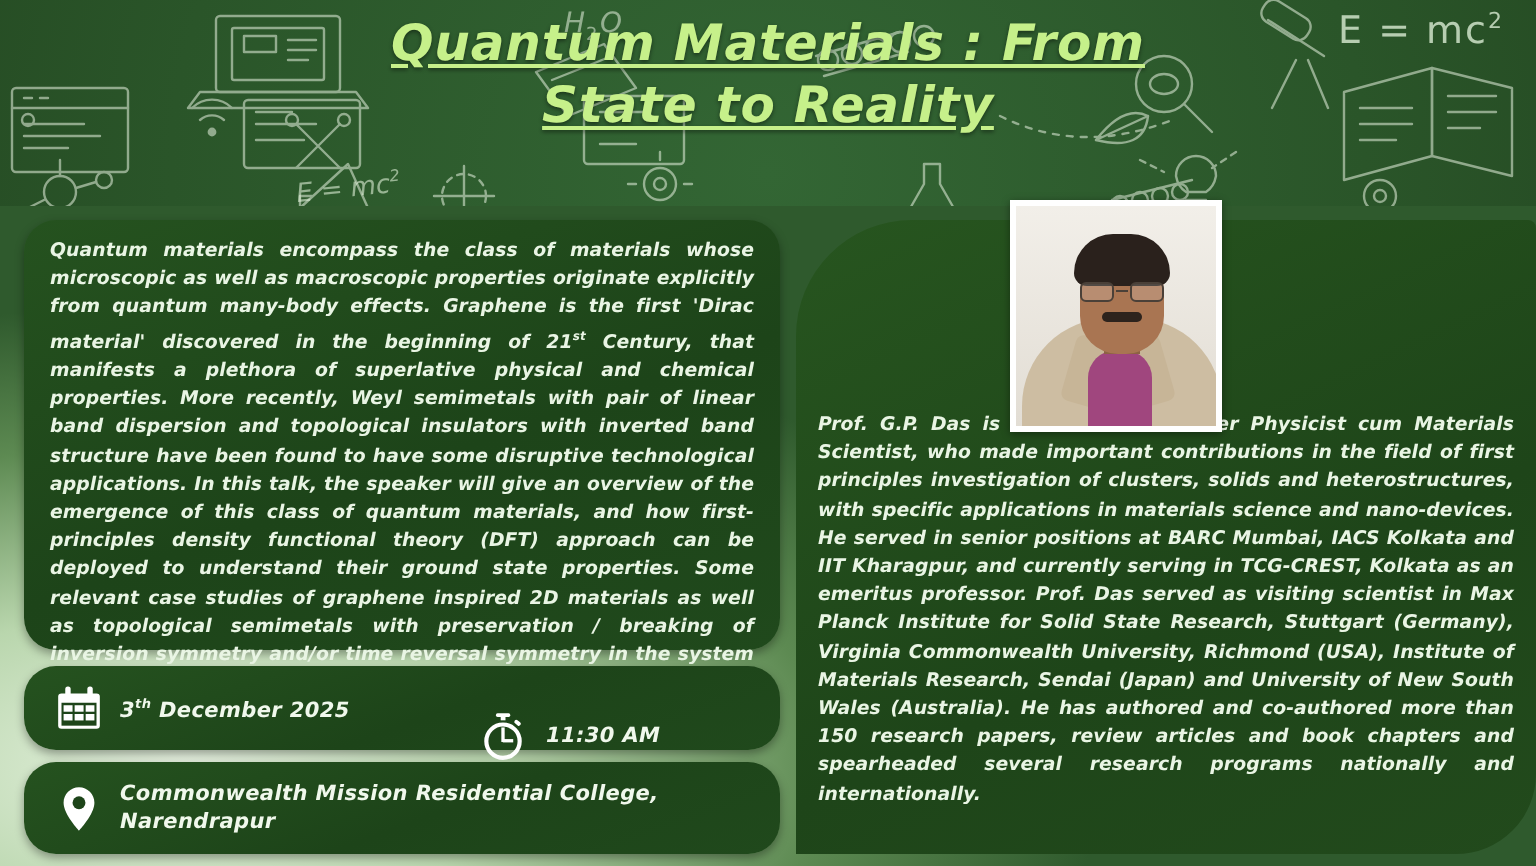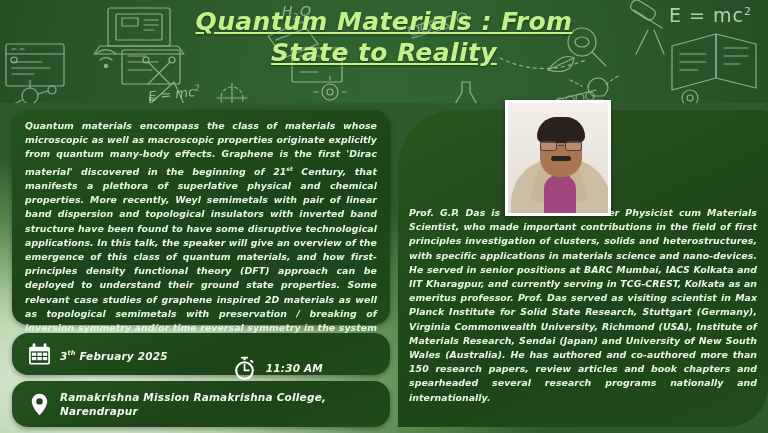--- a/index.html
+++ b/index.html
@@ -271,21 +271,21 @@
           <rect x="15.2" y="10.2" width="4.2" height="3.1"></rect>
           <rect x="4.6" y="14.4" width="4.3" height="3.1"></rect>
           <rect x="9.9" y="14.4" width="4.3" height="3.1"></rect>
           <rect x="15.2" y="14.4" width="4.2" height="3.1"></rect>
         </g>
         <rect x="5.4" y="1.2" width="2.6" height="5" rx="1.2" fill="#ffffff"></rect>
         <rect x="16" y="1.2" width="2.6" height="5" rx="1.2" fill="#ffffff"></rect>
       </svg>
     </span>
     <span class="meta-text">
-      <span>3</span><sup>th</sup><span> February 2025</span>
+      <span>3</span><sup>th</sup><span> December 2025</span>
     </span>
 
     <span id="time-group">
       <span class="meta-icon">
         <svg width="25" height="25" viewBox="0 0 24 24">
           <circle cx="12" cy="14" r="8" fill="none" stroke="#ffffff" stroke-width="2"></circle>
           <rect x="10.9" y="1.6" width="2.3" height="2.4" fill="#ffffff"></rect>
           <rect x="8.6" y="0.6" width="6.9" height="1.8" rx=".8" fill="#ffffff"></rect>
           <rect x="17.4" y="4.2" width="3.4" height="1.9" rx=".9" fill="#ffffff" transform="rotate(38 19 5)"></rect>
           <rect x="11.2" y="7.4" width="1.6" height="7" fill="#ffffff"></rect>
@@ -297,21 +297,21 @@
   </div>
 
   <div id="venue-card" class="card">
     <span class="meta-icon">
       <svg width="25" height="25" viewBox="0 0 24 24">
         <path d="M12 1.6c-4.1 0-7.4 3.3-7.4 7.4 0 5.6 7.4 13.4 7.4 13.4s7.4-7.8 7.4-13.4c0-4.1-3.3-7.4-7.4-7.4z" fill="#ffffff"></path>
         <circle cx="12" cy="9" r="3.1" fill="#1d4419"></circle>
       </svg>
     </span>
     <span class="meta-text">
-      <span>Ramakrishna Mission Ramakrishna College, Narendrapur</span><br>
+      <span>Commonwealth Mission Residential College, Narendrapur</span><br>
     </span>
   </div>
 
   <div id="speaker-panel">
     <div id="speaker-photo">
       <div class="photo-inner">
         <div class="ph-bg"></div>
         <div class="ph-body"></div>
         <div class="ph-collarL"></div>
         <div class="ph-collarR"></div>

